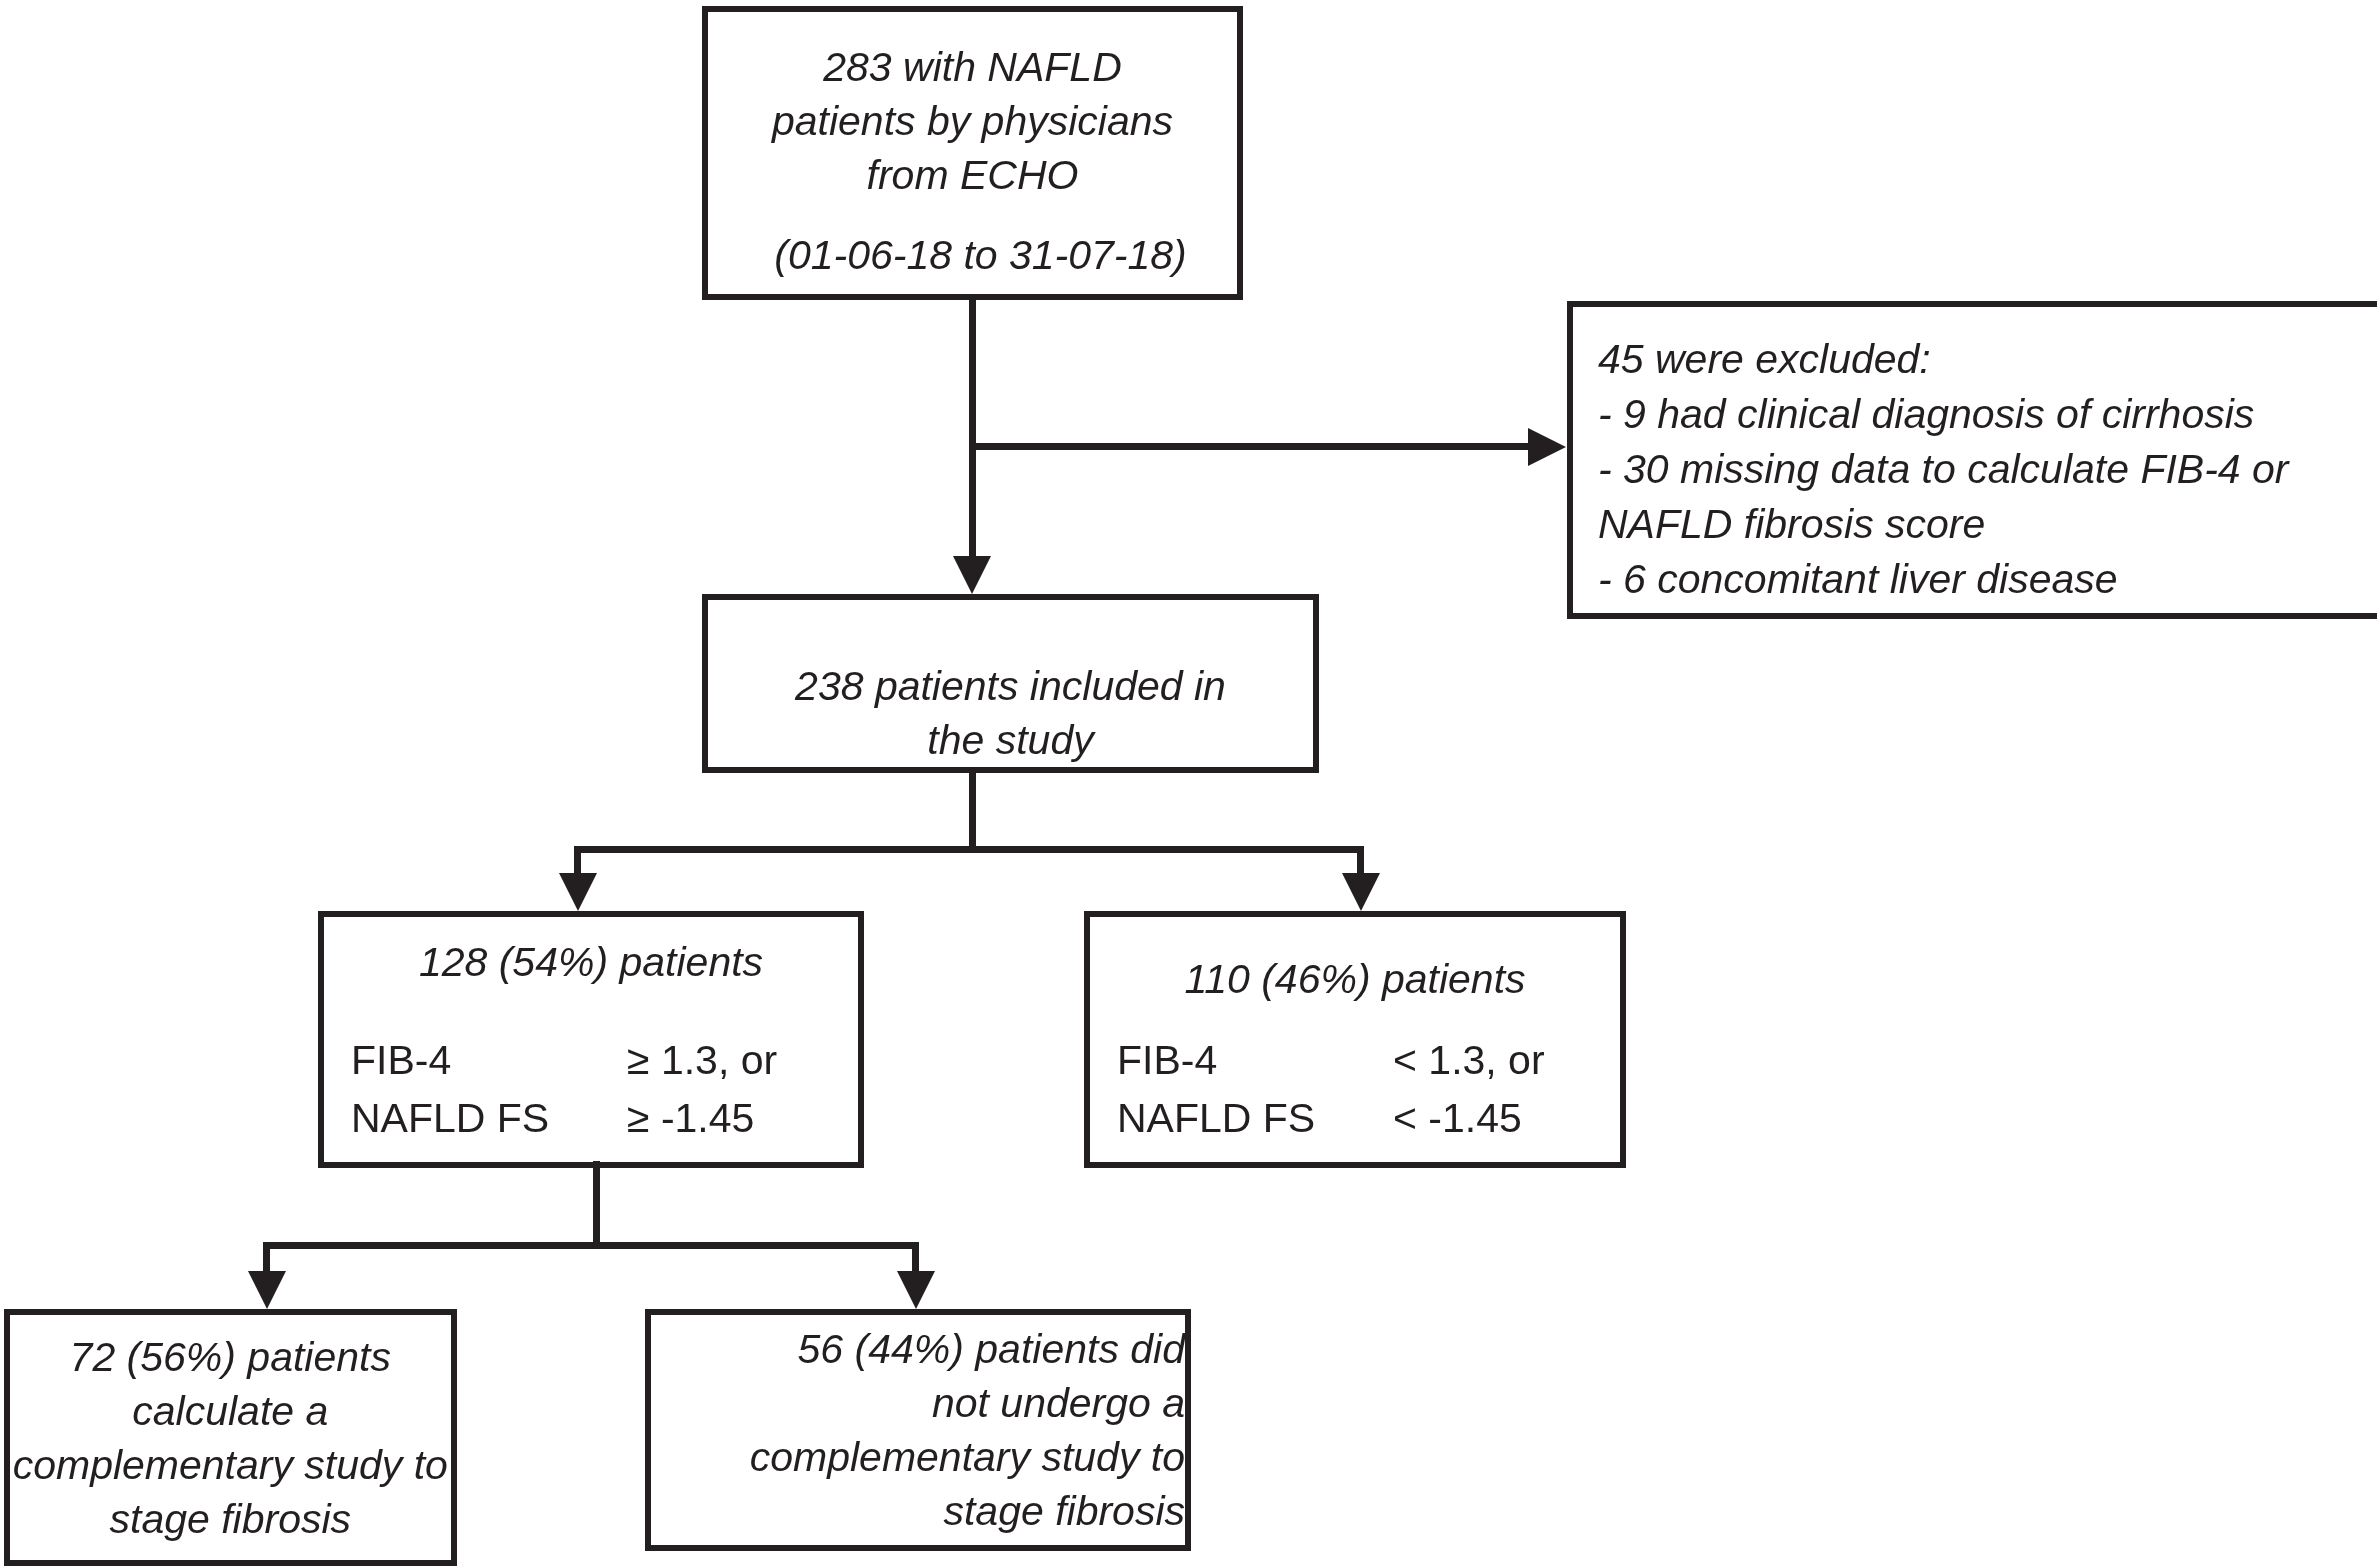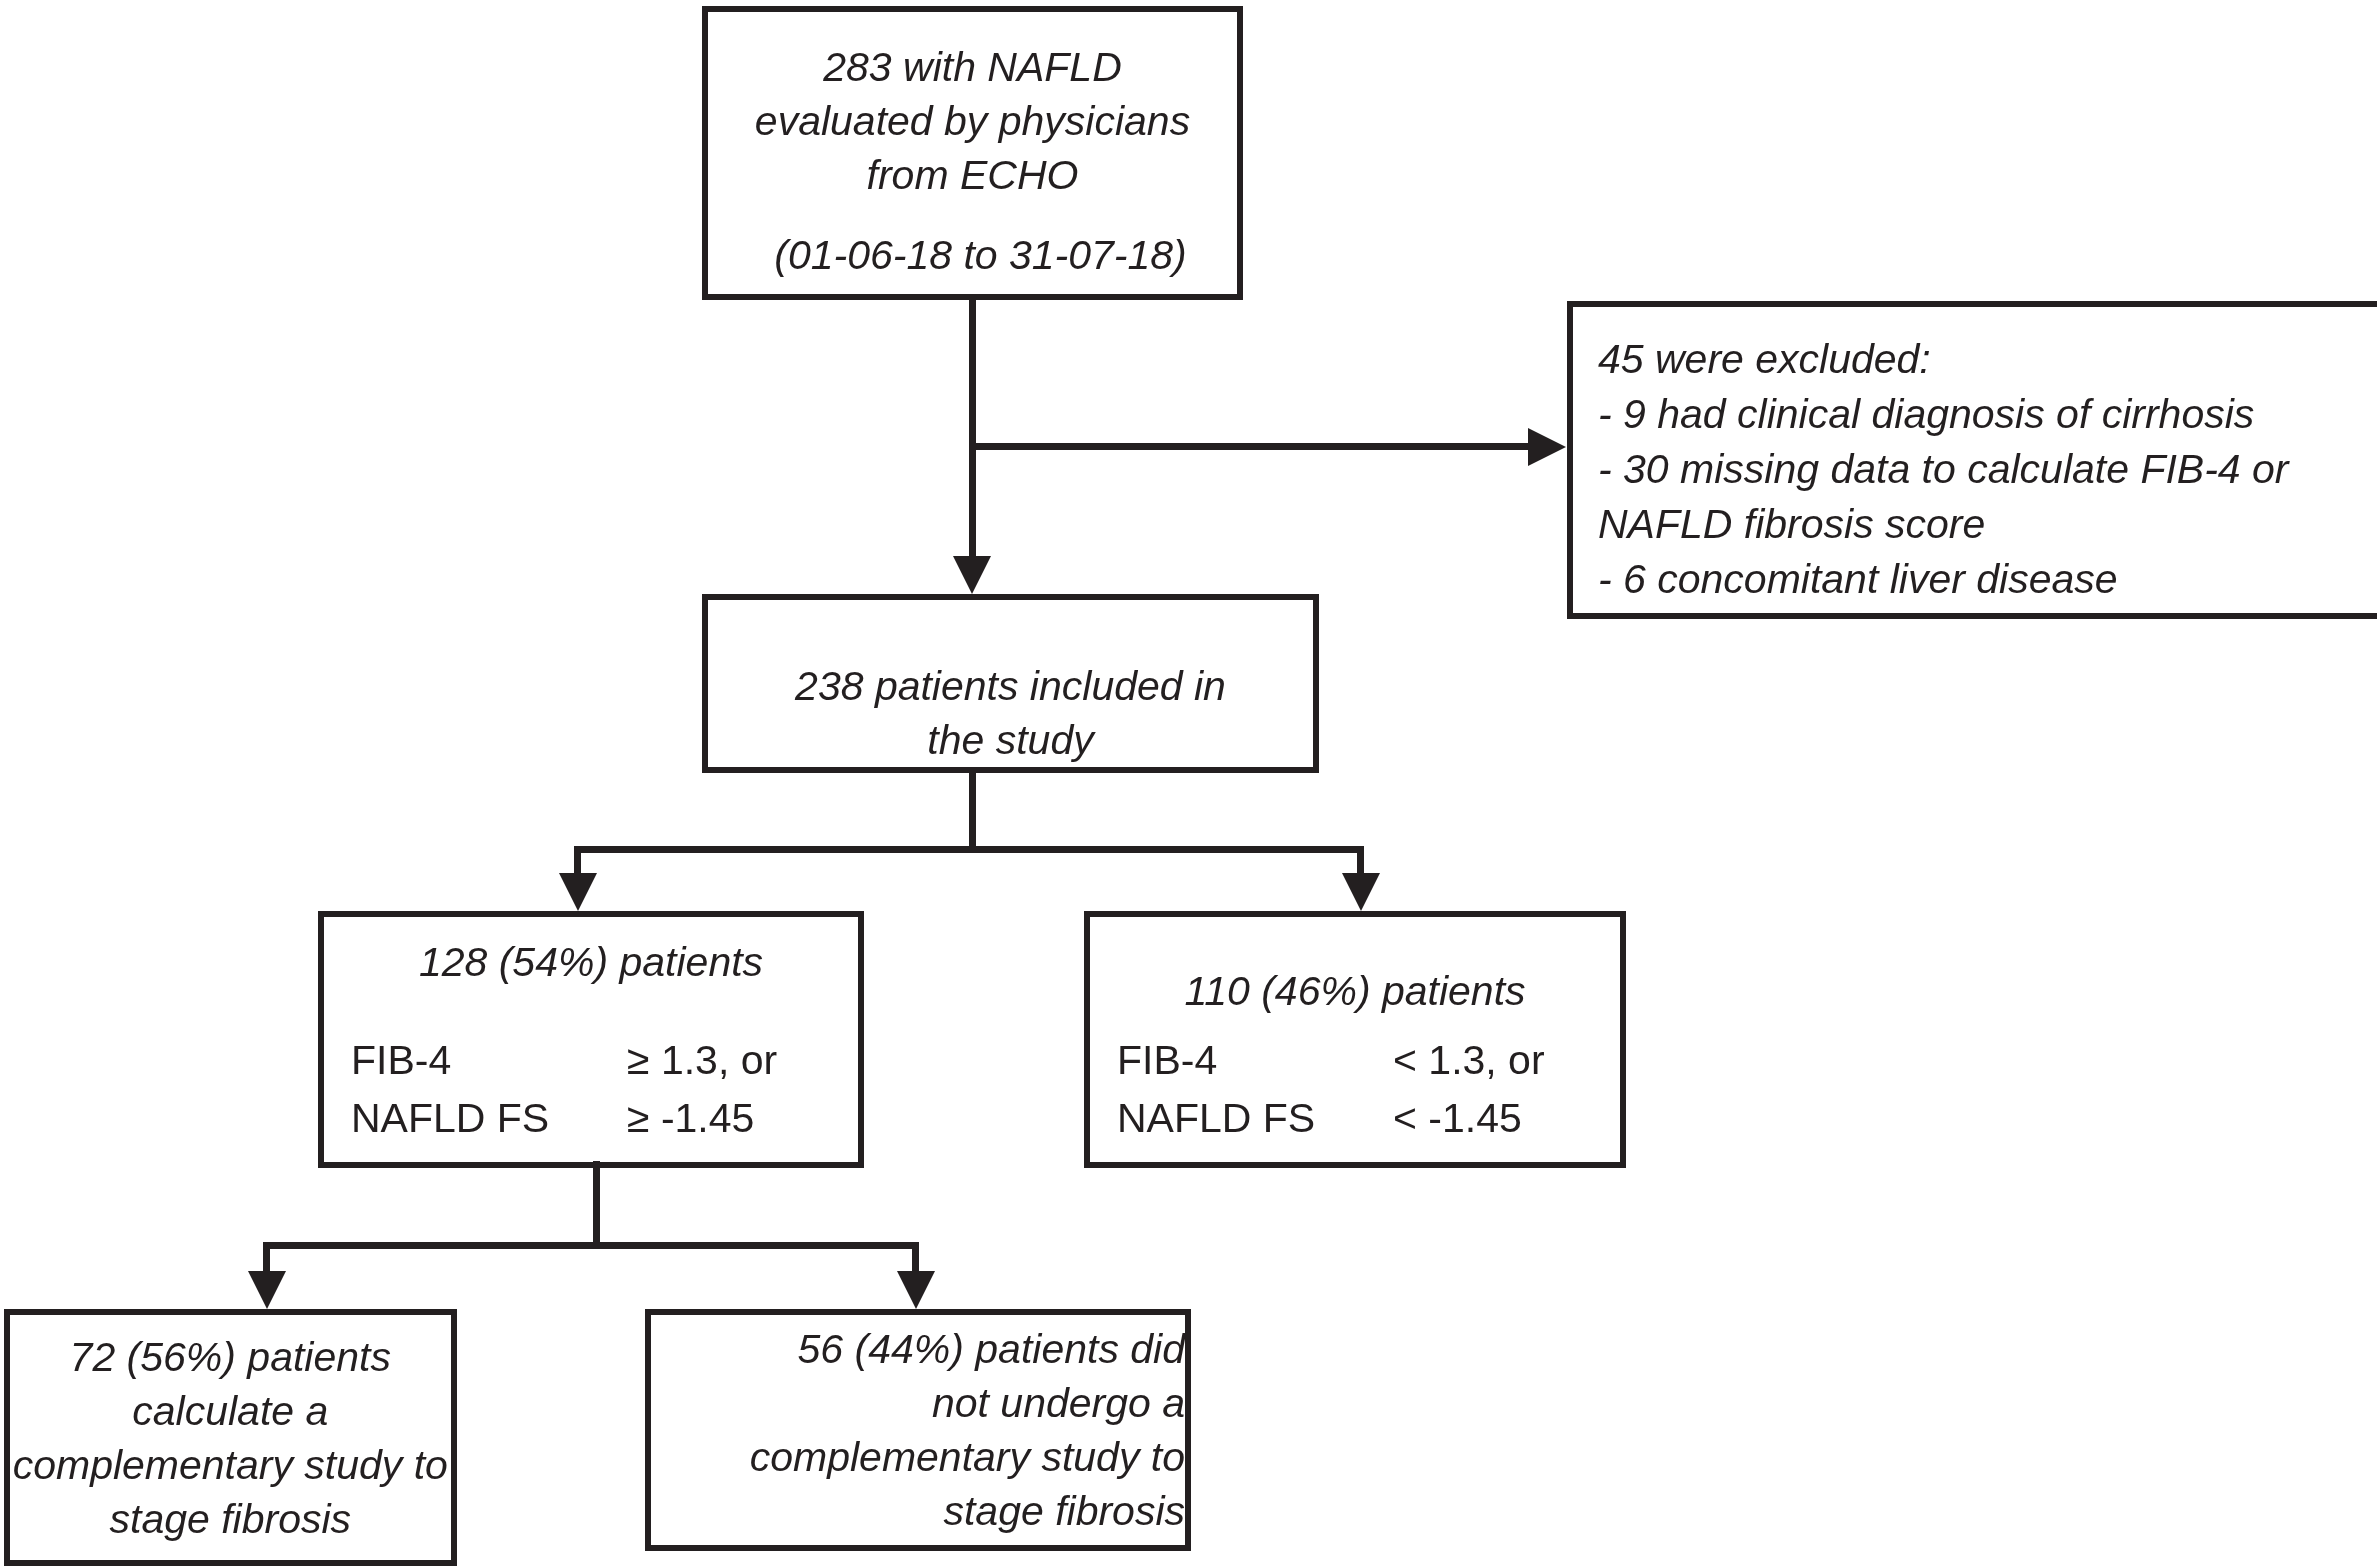--- a/index.html
+++ b/index.html
@@ -22,21 +22,21 @@
     flex-direction: column;
   }
   .tline { white-space: nowrap; font-style: italic; }
   .center { text-align: center; }
 
   
   .box-source   { left: 702px;  top: 5.7px;    width: 541px; height: 294px; padding-top: 28.5px; }
   .box-excluded { left: 1567px; top: 282px;  width: 896px; height: 318px; padding: 25px 13.3px 0 25px; line-height: 55px; margin-top: 19px; }
   .box-included { left: 702px;  top: 594px;  width: 617px; height: 179px; justify-content: flex-end; }
   .box-high     { left: 318px;  top: 911px;  width: 546px; height: 257px; padding: 18px 0 15px 0; }
-  .box-low      { left: 1084px; top: 911px;  width: 542px; height: 257px; padding: 47px 0 15px 0; }
+  .box-low      { left: 1084px; top: 911px;  width: 542px; height: 257px; padding: 35px 0 15px 0; }
   .box-staged   { left: 3.8px;    top: 1309px; width: 453px; height: 257px; justify-content: center; }
   .box-notstaged{ left: 645px;  top: 1309px; width: 546px; height: 242px; justify-content: center; align-items: flex-end; }
 
   .box-source .date-line { margin-top: auto; padding-bottom: 11.4px; margin-left: 16px; }
 
   .crit-block { margin-top: auto; padding-left: 27px; }
   .crit-row { display: flex; line-height: 58px; }
   .crit-label { width: 276px; flex: 0 0 276px; white-space: nowrap; }
   .crit-value { white-space: nowrap; }
 
@@ -74,21 +74,21 @@
   .c-v7 { left: 912px;  top: 1242px; height: 32px; }
   .a-v7 { left: 897px;  top: 1271px; }
 </style>
 </head>
 <body>
 
 <div class="canvas">
 
   <div class="box box-source">
     <div class="tline center">283 with NAFLD</div>
-    <div class="tline center">evaluated by physicians</div>
+    <div class="tline center">patients by physicians</div>
     <div class="tline center">from ECHO</div>
     <div class="tline center date-line">(01-06-18 to 31-07-18)</div>
   </div>
 
   <div class="box box-excluded">
     <div class="tline">45 were excluded:</div>
     <div class="tline">- 9 had clinical diagnosis of cirrhosis</div>
     <div class="tline">- 30 missing data to calculate FIB-4 or</div>
     <div class="tline">NAFLD fibrosis score</div>
     <div class="tline">- 6 concomitant liver disease</div>

